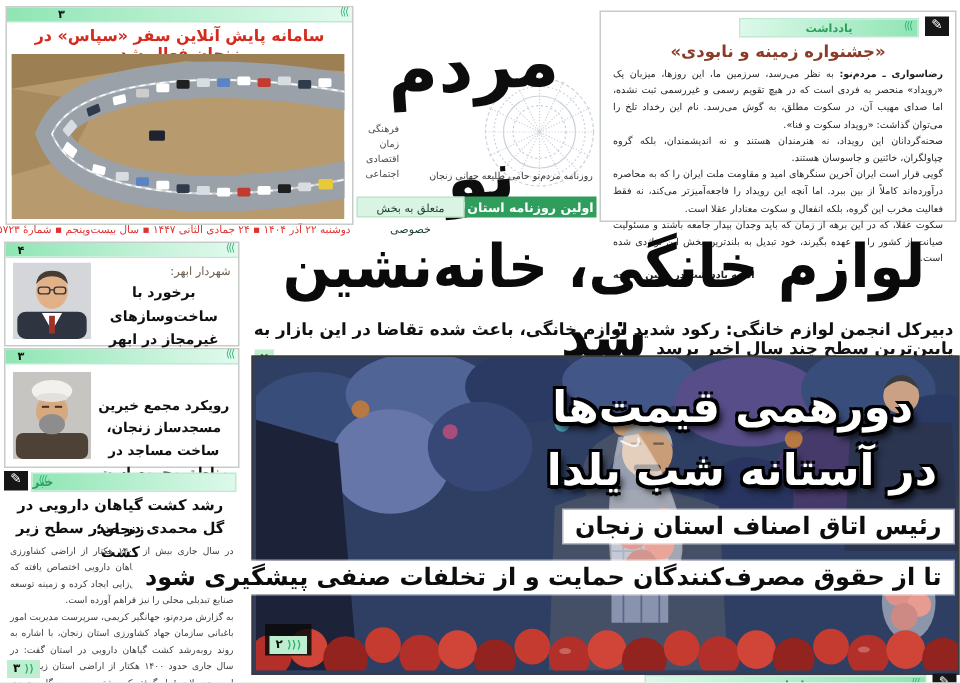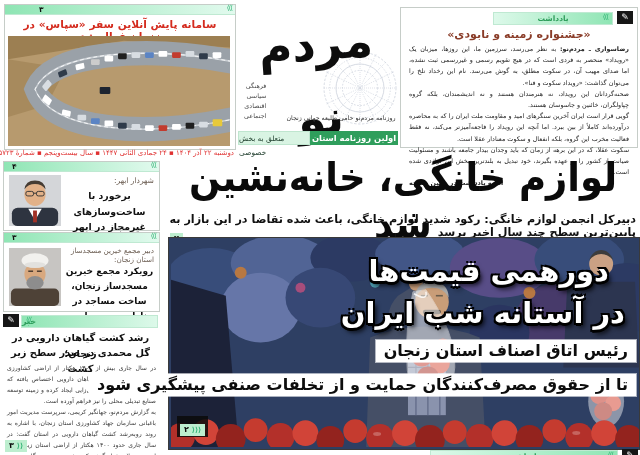--- a/index.html
+++ b/index.html
@@ -27,21 +27,21 @@
   .icon-sq{position:absolute;width:16px;height:13px;background:#161616;color:#fff;
            font-size:9px;line-height:13px;text-align:center;}
   .marker{display:inline-block;background:#bdeecf;color:#0d0d0d;font-size:8px;font-weight:bold;
           padding:0 4px;line-height:11px;}
   .marker .c{color:#2fb273;letter-spacing:-1px;font-size:7px;}
   .genres div{font-size:6.4px;color:#4a4a4a;letter-spacing:3px;line-height:1.55;white-space:nowrap;}
   .banner{position:absolute;display:flex;direction:rtl;height:14px;width:100%;bottom:0;}
   .banner .p1{background:#2f9e5c;color:#fff;font-size:8.4px;font-weight:bold;line-height:14px;
               text-align:center;flex:0 0 55%;}
   .banner .p2{background:#d9f4e3;color:#1c3b2a;font-size:7.4px;line-height:14px;
-              text-align:left;flex:1;border:1px solid #bfe6cf;box-sizing:border-box;}
+              text-align:center;flex:1;border:1px solid #bfe6cf;box-sizing:border-box;}
   svg{display:block;}
 </style>
 </head>
 <body>
 
 <div class="page">
 
   <div class="box" style="left:4px;top:4px;width:230px;height:144px;">
     <div class="gbar">
       <span class="chev">⟩⟩⟩</span>
@@ -104,21 +104,21 @@
           <line x1="30" y1="8" x2="70" y2="92"></line>
             <line x1="70" y1="8" x2="30" y2="92"></line>
           <line x1="8" y1="30" x2="92" y2="70"></line>
             <line x1="92" y1="30" x2="8" y2="70"></line>
         </g>
       </g>
     </svg>
     <div class="abs" style="left:0;right:0;top:6px;text-align:center;font-size:46px;font-weight:bold;color:#0d0d0d;transform:rotate(-4deg);line-height:1.6;">مردم نو</div>
     <div class="abs genres" style="left:6px;top:80px;">
       <div>فرهنگی</div>
-      <div>سیاسی</div>
+      <div>زمان</div>
       <div>اقتصادی</div>
       <div>اجتماعی</div>
     </div>
     <div class="abs" style="left:46px;right:0;top:112px;font-size:6.3px;color:#333;text-align:center;white-space:nowrap;">روزنامه مردم‌نو حامی طلیعه جهانی زنجان</div>
     <div class="banner">
       <div class="p1">اولین روزنامه استان زنجان</div>
       <div class="p2">متعلق به بخش خصوصی</div>
     </div>
   </div>
 
@@ -172,21 +172,20 @@
     <svg class="abs" style="left:5px;top:15px;" width="52" height="58" viewBox="0 0 54 60" preserveAspectRatio="none">
       <rect width="54" height="60" fill="#c7c5c2"></rect>
       <rect x="2" y="42" width="50" height="18" rx="5" fill="#4e4237"></rect>
       <ellipse cx="27" cy="27" rx="11" ry="12" fill="#d8a87e"></ellipse>
       <ellipse cx="27" cy="36" rx="9" ry="7" fill="#8d8d8d"></ellipse>
       <ellipse cx="27" cy="13" rx="14" ry="7.5" fill="#f2f1ee"></ellipse>
       <ellipse cx="27" cy="17.5" rx="11" ry="3" fill="#e2e1de"></ellipse>
       <line x1="20" y1="24" x2="25" y2="24" stroke="#3d3127" stroke-width="1.4"></line>
       <line x1="29" y1="24" x2="34" y2="24" stroke="#3d3127" stroke-width="1.4"></line>
     </svg>
-    <div class="abs kicker" style="left:60px;right:5px;top:13px;font-size:7.2px;">دبیر مجمع خیرین مسجدساز استان زنجان:</div>
     <div class="abs item-title" style="left:60px;right:4px;top:31px;font-size:9px;">رویکرد مجمع خیرین مسجدساز زنجان، ساخت مساجد در مناطق محروم است</div>
   </div>
 
   <div class="abs" style="left:3px;top:314px;width:155px;height:13px;">
     <div class="icon-sq" style="left:0;top:0;">✎</div>
     <div class="abs" style="left:18px;right:0;top:1px;height:11px;background:linear-gradient(to left,#ddf9ea,#8fe5b4);border:1px solid #bfe9d2;">
       <span class="abs" style="left:4px;top:0;font-size:7px;color:#2fb273;letter-spacing:-1px;">⟩⟩⟩</span>
       <span class="abs" style="left:0;right:0;top:0;text-align:left;font-size:8px;font-weight:bold;color:#2f9e5c;line-height:11px;">خبر</span>
     </div>
   </div>
@@ -277,21 +276,21 @@
         <circle cx="385" cy="194" r="12" fill="#c53b2f"></circle>
           <circle cx="410" cy="200" r="14" fill="#b3302a"></circle>
           <circle cx="435" cy="196" r="13" fill="#d14438"></circle>
         <circle cx="460" cy="202" r="14" fill="#93231e"></circle>
         <ellipse cx="32" cy="191" rx="4" ry="2" fill="#fff" opacity="0.25"></ellipse>
           <ellipse cx="207" cy="197" rx="4" ry="2" fill="#fff" opacity="0.25"></ellipse>
         <ellipse cx="407" cy="196" rx="4" ry="2" fill="#fff" opacity="0.25"></ellipse>
       </g>
     </svg>
     <div class="abs outline-head" style="right:30px;top:16px;margin-left:13px;">دورهمی قیمت‌ها</div>
-    <div class="abs outline-head" style="right:14px;top:58px;">در آستانه شب ایران</div>
+    <div class="abs outline-head" style="right:14px;top:58px;">در آستانه شب یلدا</div>
     <div class="strip" style="right:3px;top:102px;">رئیس اتاق اصناف استان زنجان</div>
     <div class="strip" style="right:3px;top:136px;">تا از حقوق مصرف‌کنندگان حمایت و از تخلفات صنفی پیشگیری شود</div>
     <div class="abs" style="left:8px;bottom:12px;background:rgba(10,10,10,.85);padding:1px 3px;">
       <span class="marker"><span class="c">⟨⟨⟨</span> <span>۲</span></span>
     </div>
   </div>
 
   <div class="abs" style="left:430px;top:449px;width:208px;height:13px;">
     <div class="icon-sq" style="right:0;top:0;">✎</div>
     <div class="abs" style="right:20px;left:0;top:1px;height:11px;background:linear-gradient(to right,#ddf9ea,#8fe5b4);border:1px solid #bfe9d2;">

